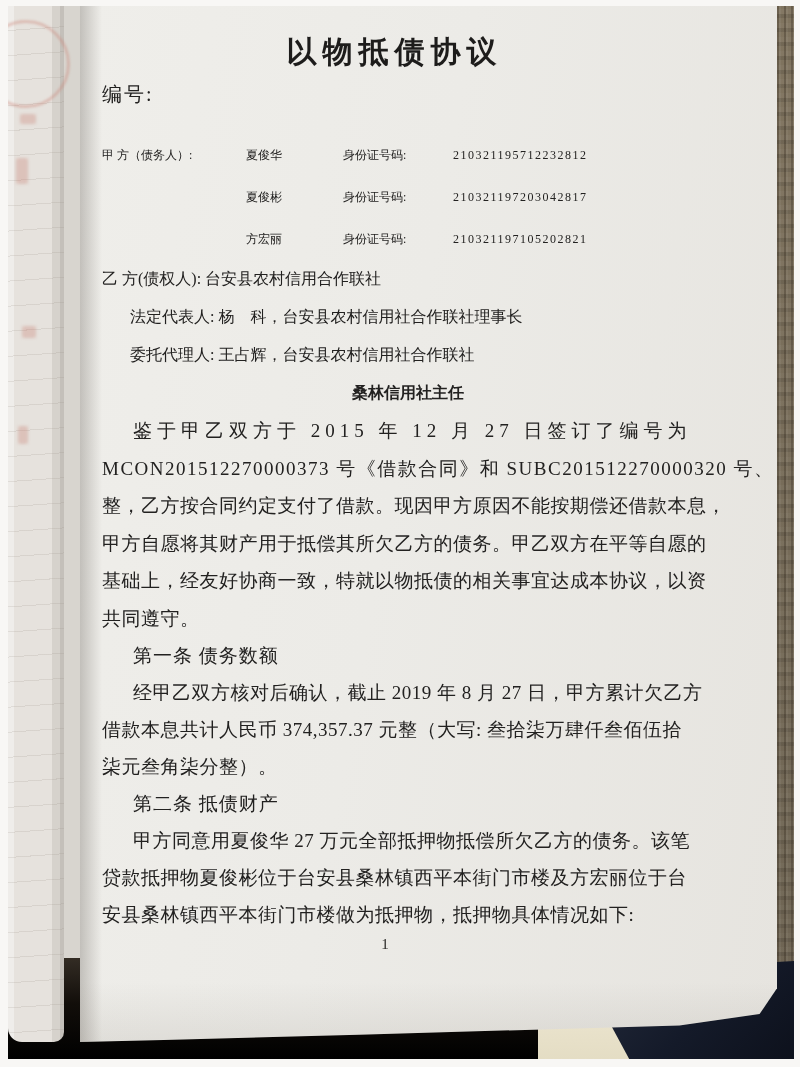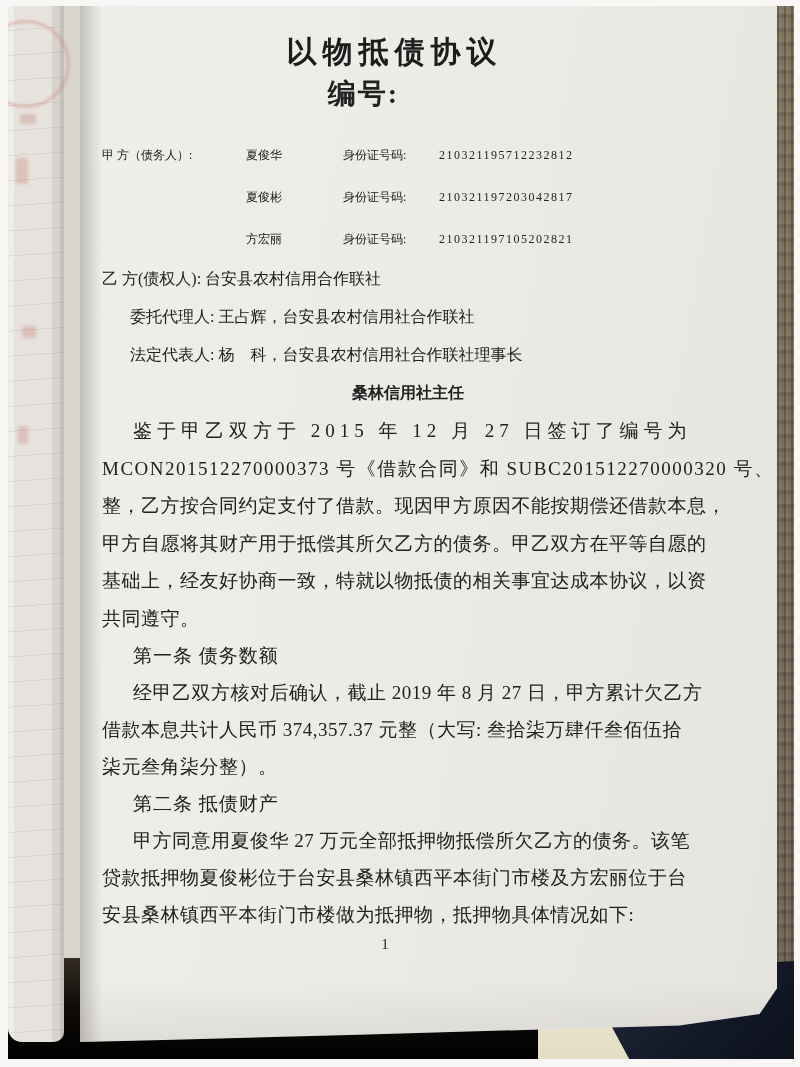--- a/index.html
+++ b/index.html
@@ -78,29 +78,29 @@
   .content{
     position:absolute;left:22px;top:0;width:585px;
     color:#222120;font-size:19px;
   }
   .line{white-space:nowrap;line-height:37.5px;letter-spacing:.5px;}
   .doc-title{
     margin-top:26px;text-align:center;font-family:"Liberation Sans",sans-serif;
     font-weight:bold;font-size:30px;line-height:40px;letter-spacing:6px;color:#1d1c1b;
   }
   .number-line{
-    margin-top:8px;text-align:center;padding-right:62px;
-    font-weight:bold;font-size:28px;line-height:28px;letter-spacing:2px;
+    margin-top:8px;text-align:left;padding-right:62px;
+    font-weight:normal;font-size:20px;line-height:28px;letter-spacing:2px;
   }
   .party-block{margin-top:26px;font-size:12px;}
   .party-row{position:relative;height:42px;line-height:42px;white-space:nowrap;}
   .pr-label{position:absolute;left:0;}
   .pr-name{position:absolute;left:144px;}
   .pr-idlabel{position:absolute;left:241px;}
-  .pr-id{position:absolute;left:337px;letter-spacing:1.5px;}
+  .pr-id{position:absolute;left:351px;letter-spacing:1.5px;}
   .pb-block{font-size:16px;}
   .pb-line{line-height:38px;white-space:nowrap;}
   .indent-1{padding-left:28px;}
   .indent-title{padding-left:250px;font-weight:bold;}
   .preamble .line:first-child{text-indent:31px;}
   .ls-wide{letter-spacing:5px;}
   .ls-med{letter-spacing:1.5px;}
   .sec-heading{font-weight:normal;line-height:37px;white-space:nowrap;padding-left:31px;letter-spacing:1px;}
   .sec .line{line-height:37px;}
   .sec .line.first{text-indent:31px;text-align:right;}
@@ -150,22 +150,22 @@
         </div>
         <div class="party-row">
           <span class="pr-name">方宏丽</span>
           <span class="pr-idlabel">身份证号码:</span>
           <span class="pr-id">210321197105202821</span>
         </div>
       </div>
 
       <div class="pb-block">
         <div class="pb-line"><span>乙 方(债权人):</span> <span>台安县农村信用合作联社</span></div>
+        <div class="pb-line indent-1">法定代表人: 杨　科，台安县农村信用社合作联社理事长</div>
         <div class="pb-line indent-1">委托代理人: 王占辉，台安县农村信用社合作联社</div>
-        <div class="pb-line indent-1">法定代表人: 杨　科，台安县农村信用社合作联社理事长</div>
         <div class="pb-line indent-title">桑林信用社主任</div>
       </div>
 
       <div class="preamble">
         <div class="line ls-wide">鉴于甲乙双方于 2015 年 12 月 27 日签订了编号为</div>
         <div class="line ls-med">MCON201512270000373 号《借款合同》和 SUBC201512270000320 号、</div>
         <div class="line">整，乙方按合同约定支付了借款。现因甲方原因不能按期偿还借款本息，</div>
         <div class="line">甲方自愿将其财产用于抵偿其所欠乙方的债务。甲乙双方在平等自愿的</div>
         <div class="line">基础上，经友好协商一致，特就以物抵债的相关事宜达成本协议，以资</div>
         <div class="line">共同遵守。</div>

